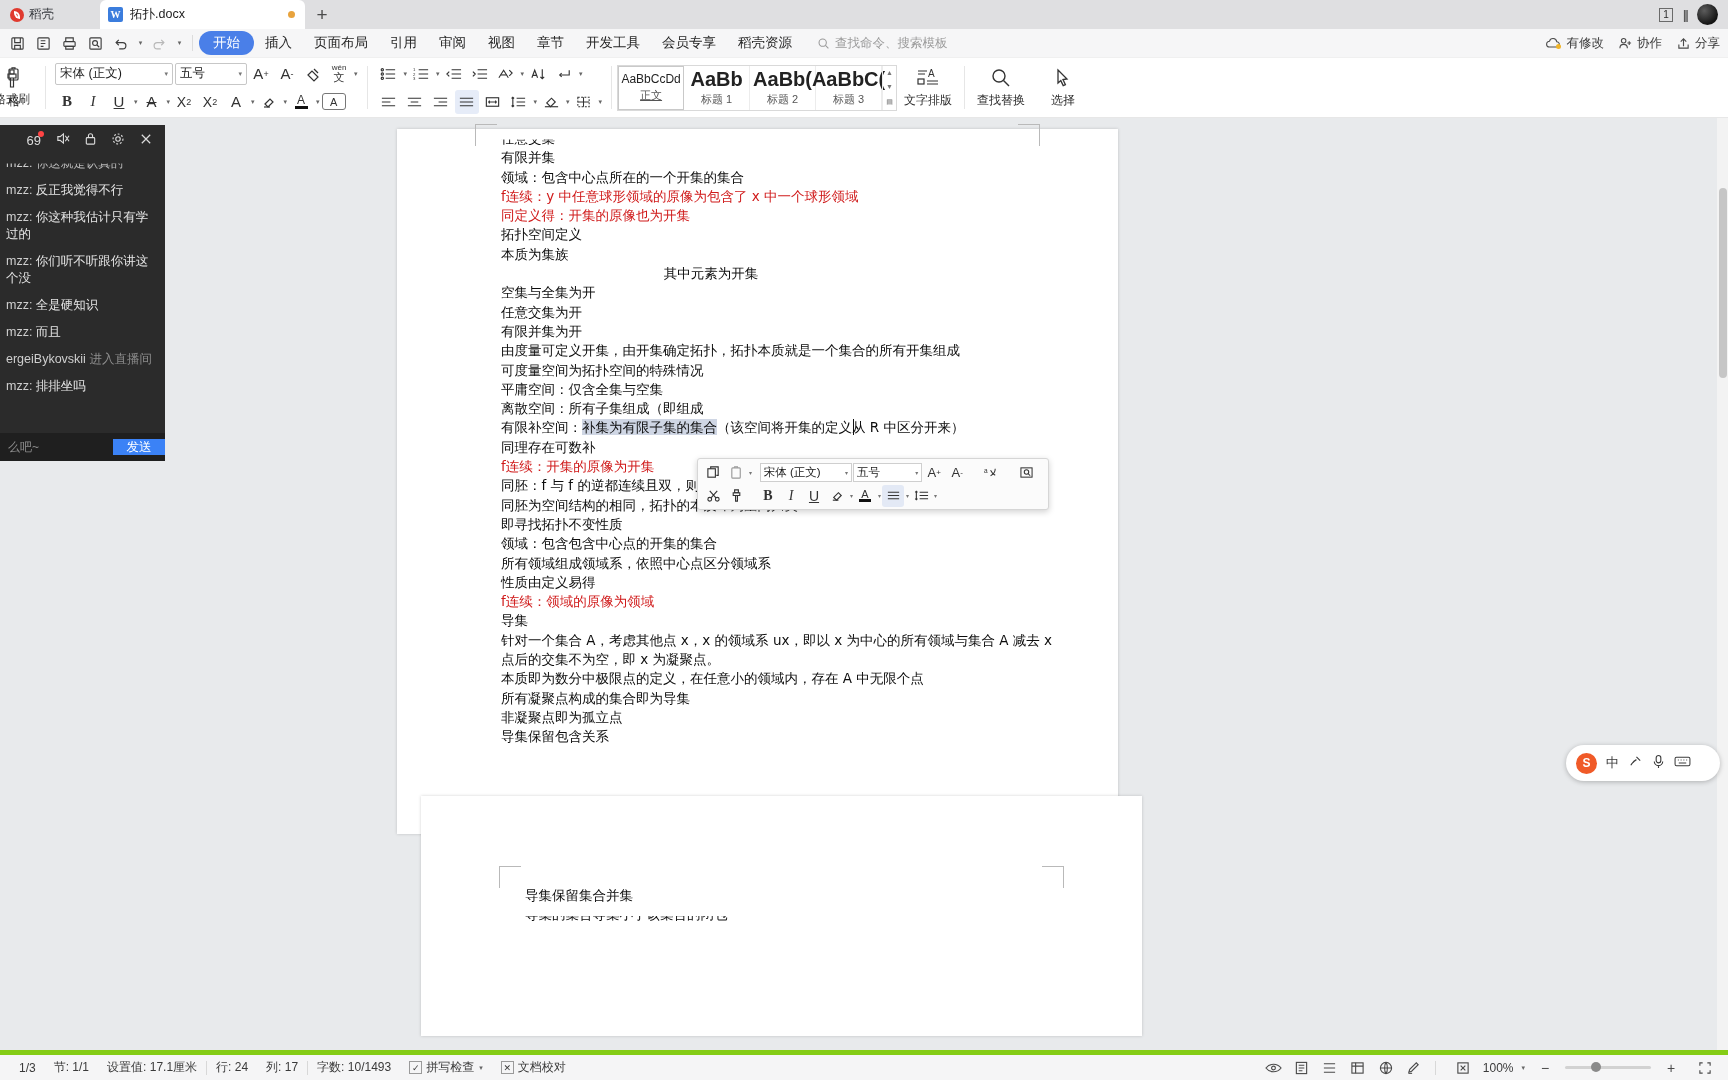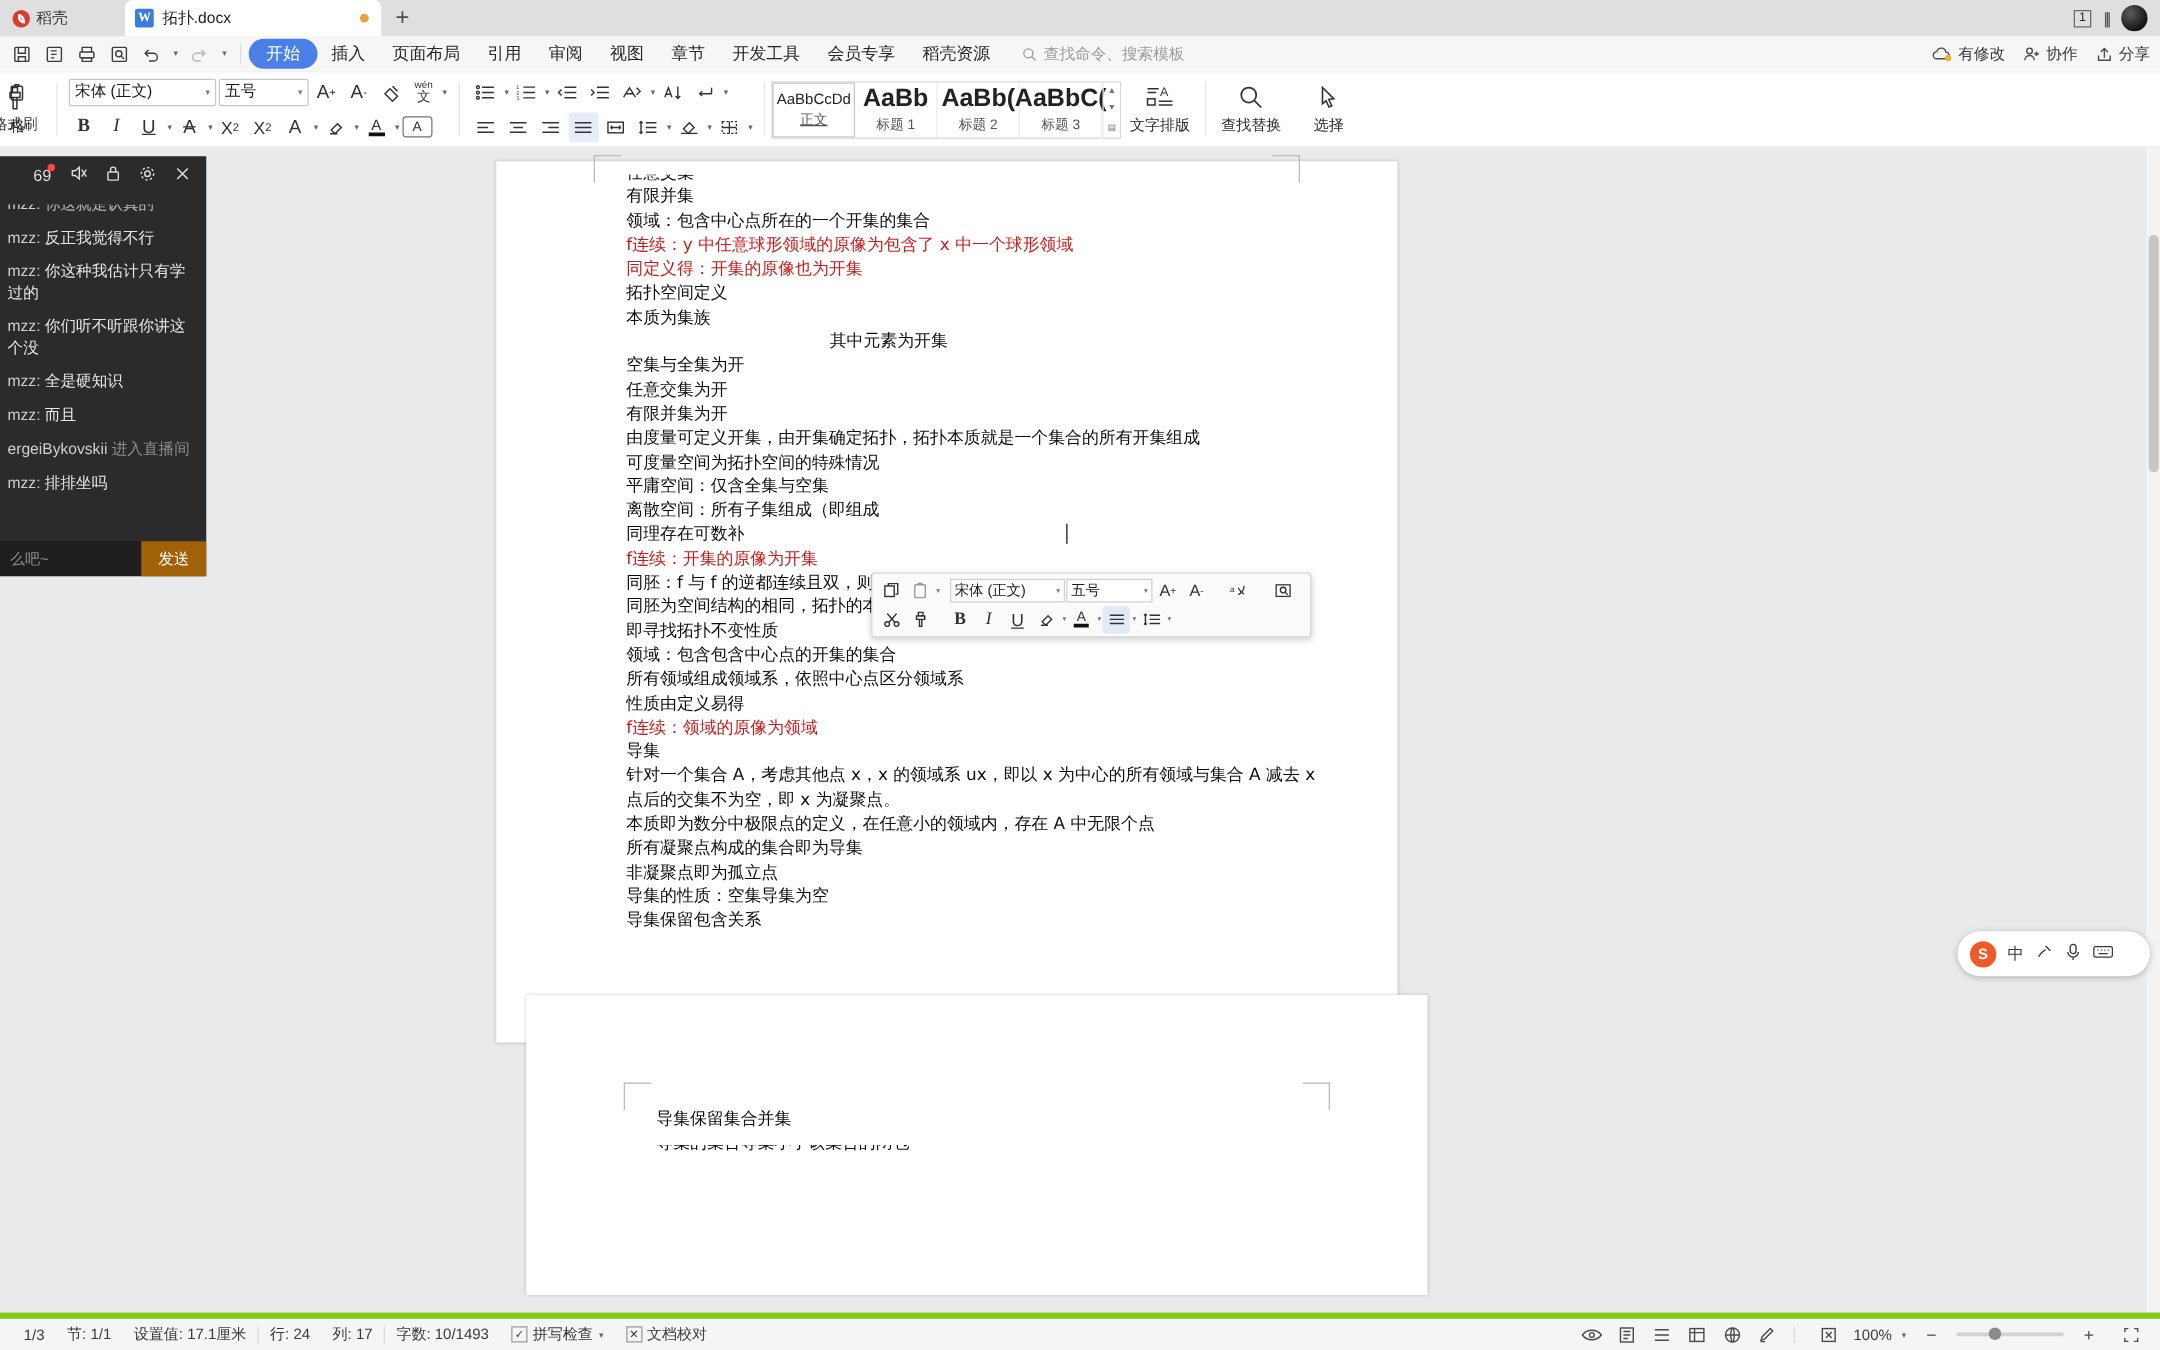--- a/index.html
+++ b/index.html
@@ -167,21 +167,21 @@
   .badge-dot{ position:absolute;right:-3px;top:-2px;width:6px;height:6px;
               border-radius:50%;background:#ff4444;}
   .chat-msgs{ padding:0 6px; }
   .cmsg{ margin-bottom:10px; line-height:17px; }
   .cmsg.clip{ color:#b9b9b9; }
   .cname{ color:#cfcfcf; }
   .cjoin{ color:#8d8d8d; }
   .chat-input{ position:absolute;left:0;bottom:0;width:165px;height:28px;
                background:#1f1f1f;display:flex;align-items:center;}
   .ci-text{ flex:1;padding-left:8px;color:#8d8d8d;font-size:12px;}
-  .send{ width:52px;height:28px;background:#a16207;color:#fff;font-size:12.5px;
+  .send{ width:52px;height:16px;background:#3b82f6;color:#fff;font-size:12.5px;
          display:flex;align-items:center;justify-content:center;}
 
   
   .ime{
     position:absolute; right:8px; top:745px; width:154px;height:36px;
     background:#fff; border-radius:18px; box-shadow:0 1px 5px rgba(0,0,0,.25);
     display:flex;align-items:center;gap:9px;padding:0 10px; z-index:50;
     font-size:13px;color:#3a3a3a;
   }
   .ime-logo{ width:21px;height:21px;border-radius:50%;background:#f05a28;
@@ -581,36 +581,36 @@
         <p>拓扑空间定义</p>
         <p>本质为集族</p>
         <p class="center">其中元素为开集</p>
         <p>空集与全集为开</p>
         <p>任意交集为开</p>
         <p>有限并集为开</p>
         <p>由度量可定义开集，由开集确定拓扑，拓扑本质就是一个集合的所有开集组成</p>
         <p>可度量空间为拓扑空间的特殊情况</p>
         <p>平庸空间：仅含全集与空集</p>
         <p>离散空间：所有子集组成（即组成</p>
+        <p><span>有限补空间：</span><span class="hl">补集为有限子集的集合</span><span>（该空间将开集的定义从 R 中区分开来）</span></p>
         <p>同理存在可数补</p>
         <p class="red">f连续：开集的原像为开集</p>
         <p>同胚：f 与 f 的逆都连续且双，则为同胚</p>
         <p>同胚为空间结构的相同，拓扑的本质即为空间归类</p>
         <p>即寻找拓扑不变性质</p>
         <p>领域：包含包含中心点的开集的集合</p>
         <p>所有领域组成领域系，依照中心点区分领域系</p>
         <p>性质由定义易得</p>
         <p class="red">f连续：领域的原像为领域</p>
         <p>导集</p>
         <p>针对一个集合 A，考虑其他点 x，x 的领域系 ux，即以 x 为中心的所有领域与集合 A 减去 x</p>
         <p>点后的交集不为空，即 x 为凝聚点。</p>
         <p>本质即为数分中极限点的定义，在任意小的领域内，存在 A 中无限个点</p>
         <p>所有凝聚点构成的集合即为导集</p>
         <p>非凝聚点即为孤立点</p>
-        <p>导集的性质：空集导集为空</p>
         <p>导集保留包含关系</p>
       </div>
     <div class="caret-i" style="left:456px;top:290px"></div>
   </div>
 
   <div class="page page2">
     <div class="crop tl" style="left:78px;top:70px"></div>
     <div class="crop tr" style="right:78px;top:70px"></div>
     <div class="doctext" id="doc-lines2" style="top:90px">
         <p>导集保留集合并集</p>

